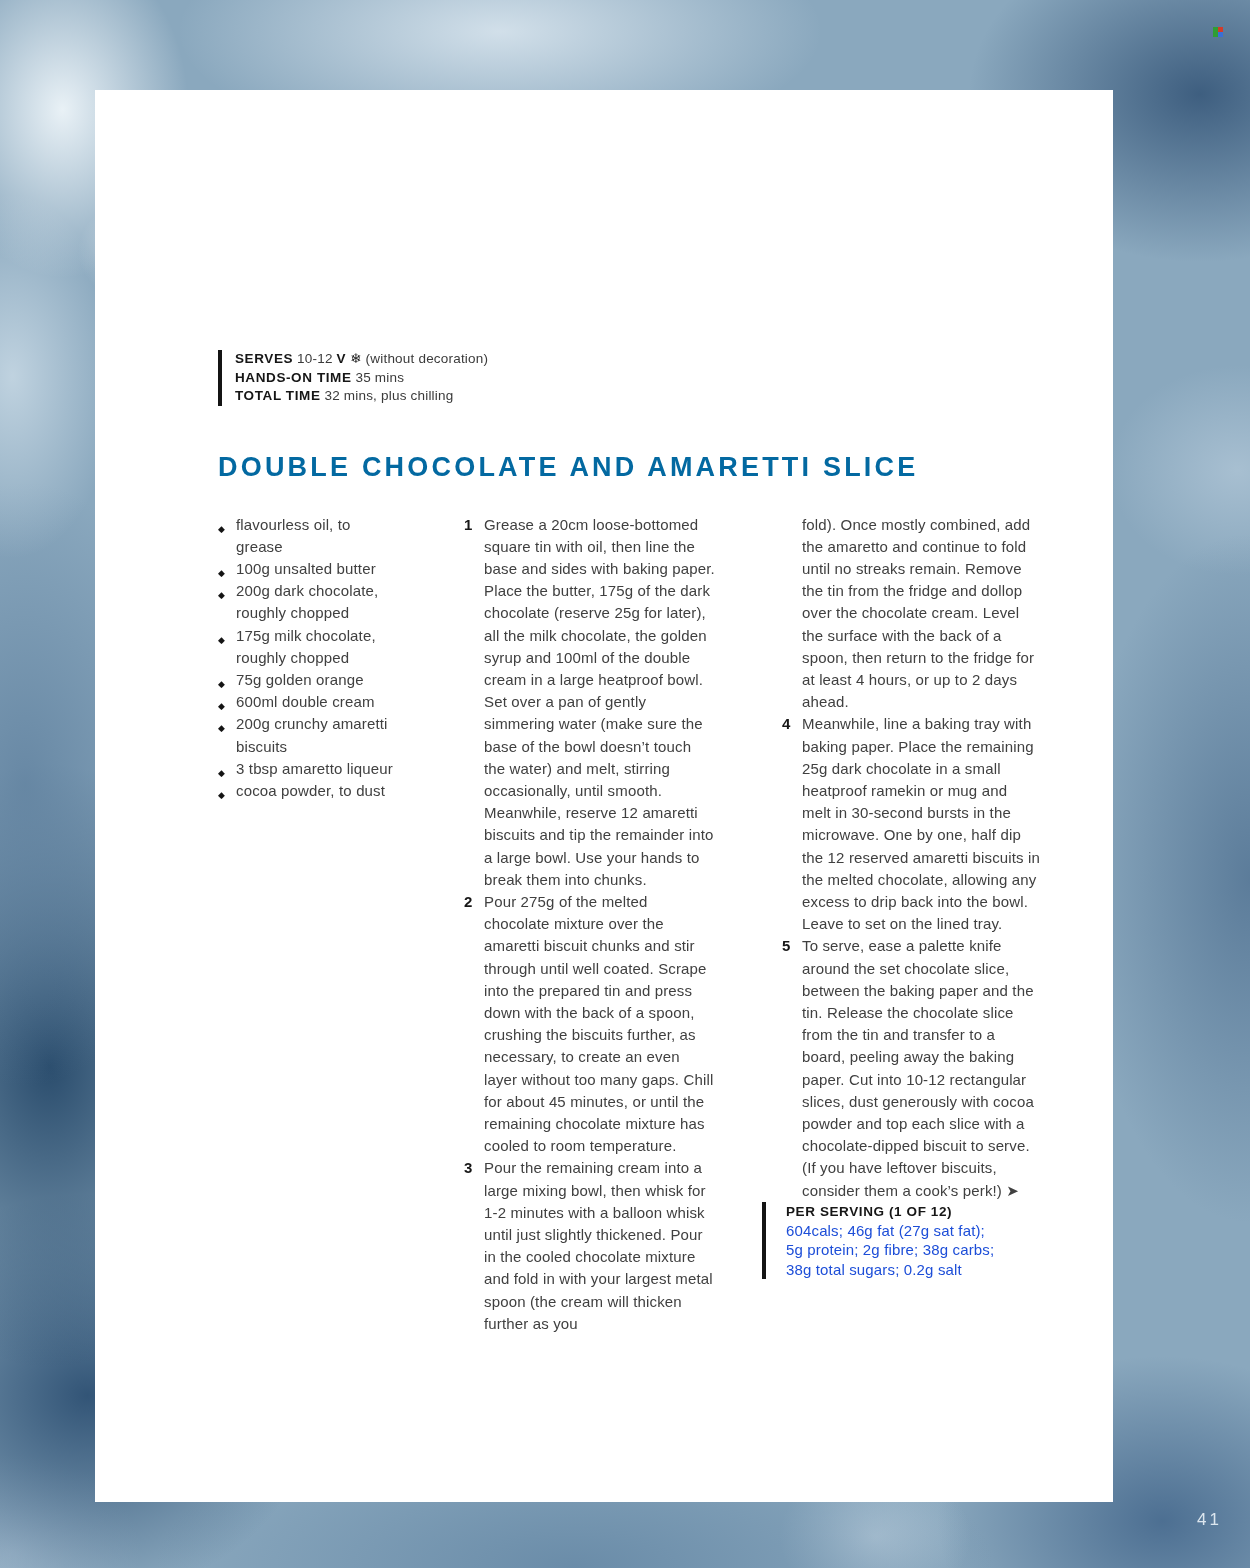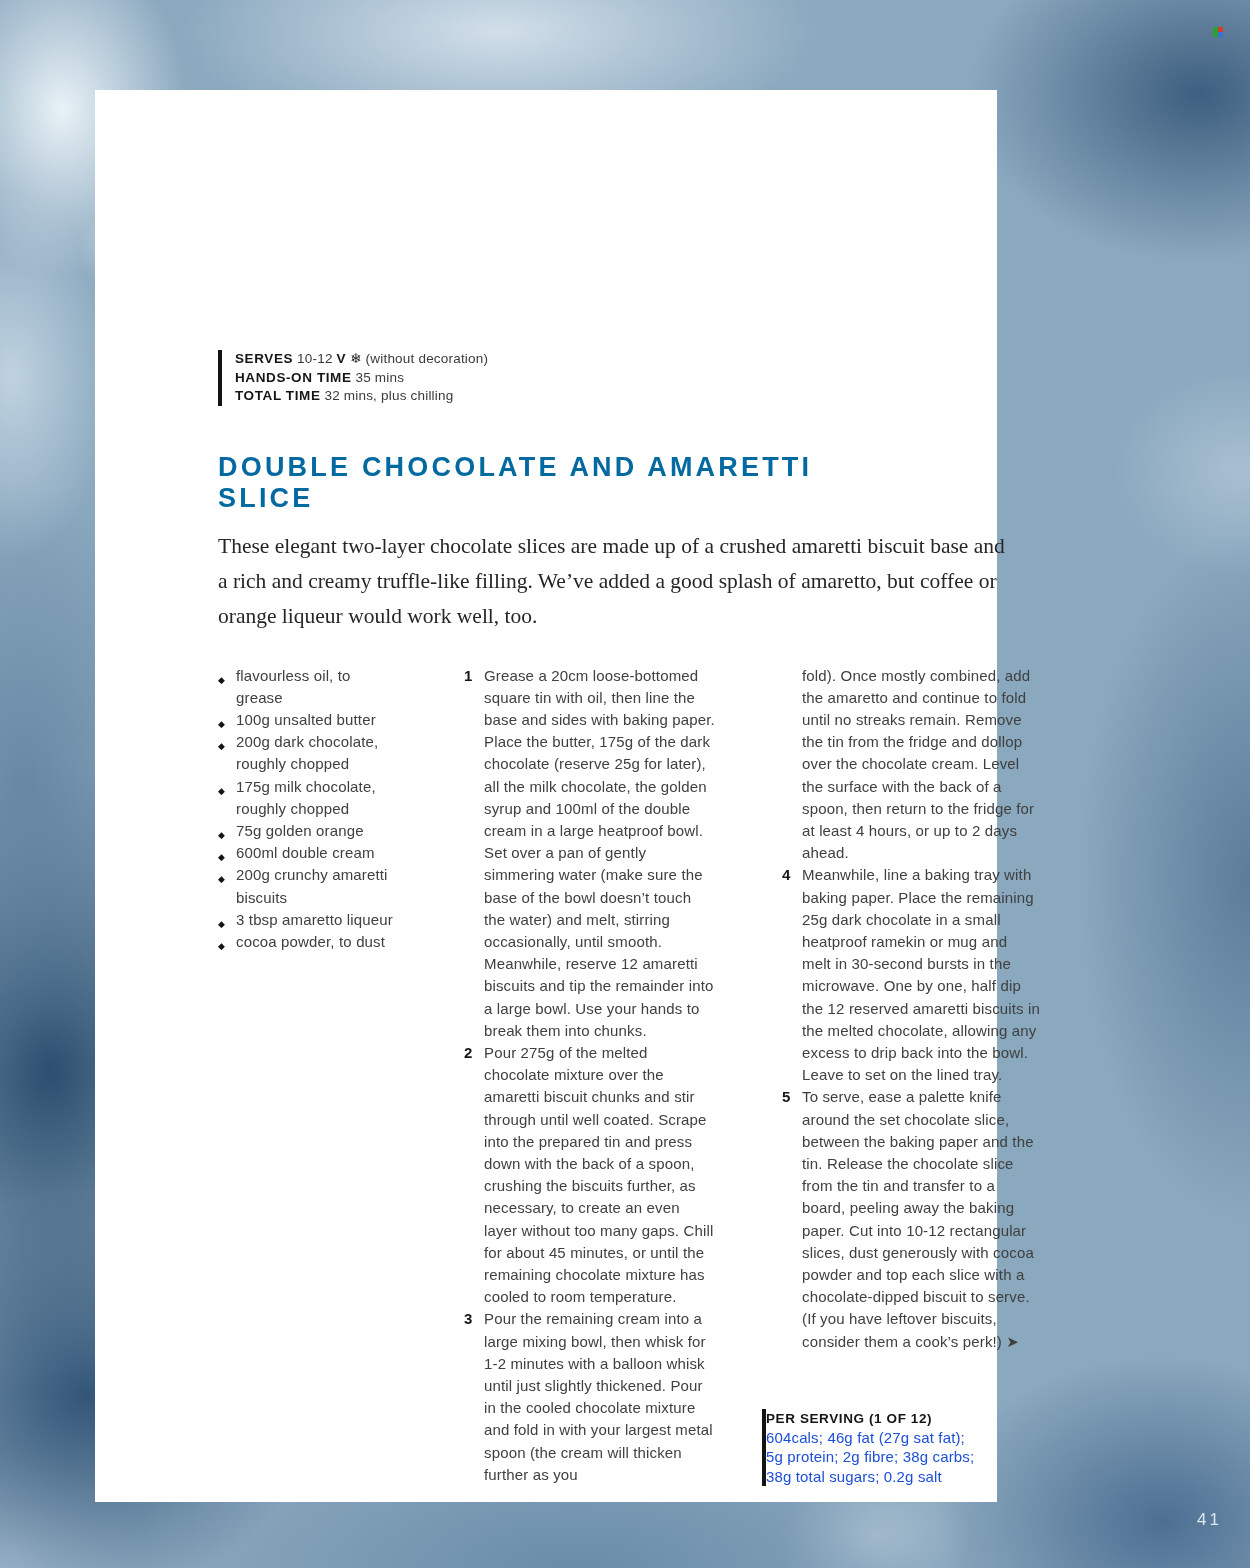--- a/index.html
+++ b/index.html
@@ -23,21 +23,21 @@
       radial-gradient(300px 220px at 93% 97%, rgba(56,92,131,.75), rgba(56,92,131,0) 75%),
       radial-gradient(230px 460px at 100% 56%, rgba(80,113,145,.8), rgba(80,113,145,0) 75%),
       radial-gradient(170px 140px at 99% 30%, rgba(180,201,217,.7), rgba(180,201,217,0) 75%),
       radial-gradient(90px 70px at 12% 16%,  rgba(255,255,255,.6), rgba(255,255,255,0) 80%),
       radial-gradient(120px 90px at 70% 98%, rgba(214,228,238,.5), rgba(214,228,238,0) 80%);
   }
 
   .corner-pixel { position:absolute; top:27px; right:27px; width:10px; height:10px;
     background:conic-gradient(#d23c2a 0 25%, #3b6fd6 0 50%, #2f9e33 0 100%); }
 
-  .card { position:absolute; left:95px; top:90px; width:902px; height:1412px;
+  .card { position:absolute; left:95px; top:90px; width:1018px; height:1412px;
     background:#ffffff; padding:260px 128px 0 123px; }
 
   
   .info-block { border-left:4px solid #141414; padding-left:13px; }
   .info-line { font-size:13.5px; line-height:18.5px; color:#3a3a3a; letter-spacing:.2px; }
   .info-line .lbl { font-weight:bold; color:#161616; letter-spacing:.6px; }
   .freeze { color:#222; }
 
   
   .title { margin-top:46px; font-size:27px; line-height:31px; font-weight:bold;
@@ -52,22 +52,22 @@
 
   .ingredients { list-style:none; }
   .ingredients li { position:relative; padding-left:18px; }
   .diamond { position:absolute; left:0; top:4px; font-size:9px; color:#141414; }
 
   .step { padding-left:20px;margin-left:40px; }
   .step-num { display:inline-block; width:20px; margin-left:-20px;
     font-weight:bold; color:#171717; font-style:normal; }
 
   
-  .per-serving { margin-top:56px; margin-left:20px; border-left:4px solid #141414;
-    padding-left:0; }
+  .per-serving { margin-left:20px; border-left:4px solid #141414;
+    padding-left:20px; }
   .ps-title { font-size:13.5px; font-weight:bold; letter-spacing:.6px; color:#161616;
     line-height:19px; }
   .ps-line { font-size:15px; line-height:19.5px; color:#1d4ed8; }
 
   .page-number { position:absolute; right:28px; bottom:38px; font-size:17px;
     letter-spacing:3px; color:#dce6ee; }
 </style>
 </head>
 <body>
 
@@ -89,21 +89,20 @@
       <span>35 mins</span>
     </div>
     <div class="info-line">
       <span class="lbl">TOTAL TIME</span>
       <span>32 mins, plus chilling</span>
     </div>
   </div>
 
   <h1 class="title">DOUBLE CHOCOLATE AND AMARETTI SLICE</h1>
 
-  <p class="intro">These elegant two-layer chocolate slices are made up of a crushed amaretti biscuit base and a rich and creamy truffle-like filling. We’ve added a good splash of amaretto, but coffee or orange liqueur would work well, too.</p>
 
   <div class="columns">
 
     <ul class="col ingredients">
 
         <li>
           <span class="diamond">◆</span>
           <span>flavourless oil, to grease</span>
         </li>
 

